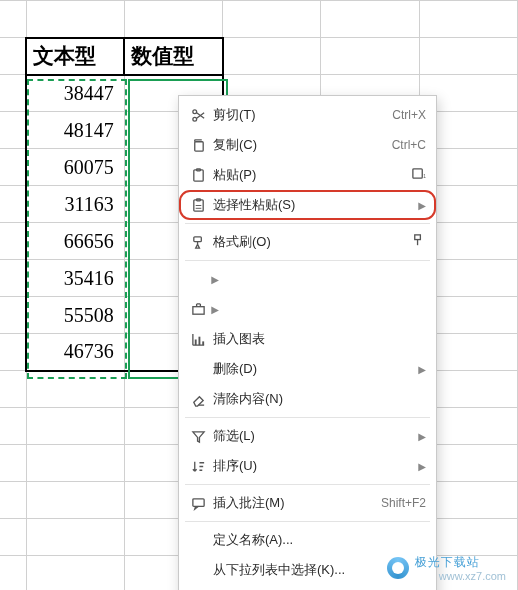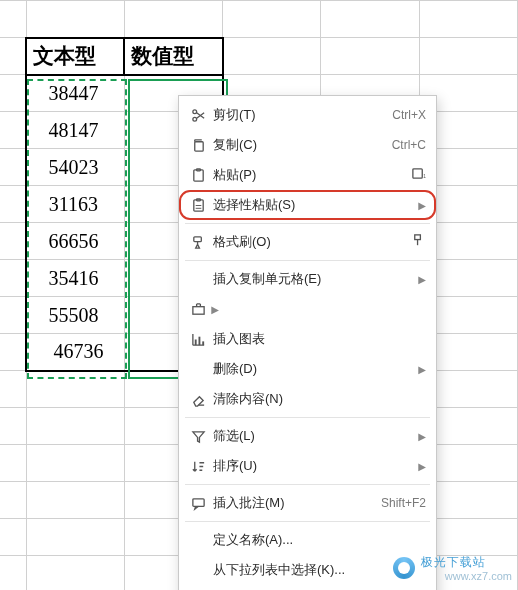--- a/index.html
+++ b/index.html
@@ -26,21 +26,21 @@
   table.sheet td {
     border: 1px solid #d0d0d0;
     height: 37px;
     padding: 2px 6px;
     font-size: 20px;
     font-family: "SimSun", serif;
     vertical-align: middle;
   }
   table.sheet td.colA { width: 26px; border-left: none; }
   table.sheet td.h { font-size: 21px; text-align: left; font-weight: bold; }
-  table.sheet td.num { text-align: center; padding-right: 10px; }
+  table.sheet td.num { text-align: right; padding-right: 10px; }
   
   .header-cell {
     border: 2px solid #000 !important;
   }
   
   .data-area td.b-left { border-left: 2px solid #000 !important; }
   .data-area td.b-right { border-right: 2px solid #000 !important; }
   .data-area td.b-bottom { border-bottom: 2px solid #000 !important; padding-left: 16px; }
   .data-area td.b-top { border-top: 2px solid #000 !important; }
   
@@ -112,21 +112,21 @@
   
   .ctx .item.hl {
     outline: 2.5px solid #d63a2a;
     outline-offset: -2px;
     border-radius: 11px;
     z-index: 2;
   }
   
   .wm {
     position: absolute;
-    right: 6px;
+    right: 12px;
     bottom: 8px;
     display: flex;
     align-items: center;
     gap: 6px;
     font-size: 12px;
     color: #5aa8d8;
     opacity: 0.95;
     pointer-events: none;
   }
   .wm .logo {
@@ -178,21 +178,21 @@
     <tr class="data-area">
           <td class="colA"></td>
           <td class="num b-left">48147</td>
           <td class="b-right"></td>
           <td></td>
           <td></td>
           <td></td>
         </tr>
     <tr class="data-area">
           <td class="colA"></td>
-          <td class="num b-left">54023</td>
+          <td class="num b-left">60075</td>
           <td class="b-right"></td>
           <td></td>
           <td></td>
           <td></td>
         </tr>
     <tr class="data-area">
           <td class="colA"></td>
           <td class="num b-left">31163</td>
           <td class="b-right"></td>
           <td></td>
@@ -354,21 +354,20 @@
           <rect x="4" y="2" width="6" height="5"></rect>
           <path d="M7 7v6"></path>
         </svg>
     </span>
   </div>
 
   <div class="sep"></div>
 
   <div class="item">
     <span class="ico"></span>
-    <span class="lbl">插入复制单元格(E)</span>
     <span class="sub">▶</span>
   </div>
 
   <div class="item">
     <span class="ico">
       <svg class="ic" viewBox="0 0 16 16">
           <rect x="2" y="5" width="12" height="8"></rect>
           <path d="M6 5V2M10 5V2M6 2h4"></path>
         </svg>
     </span>

